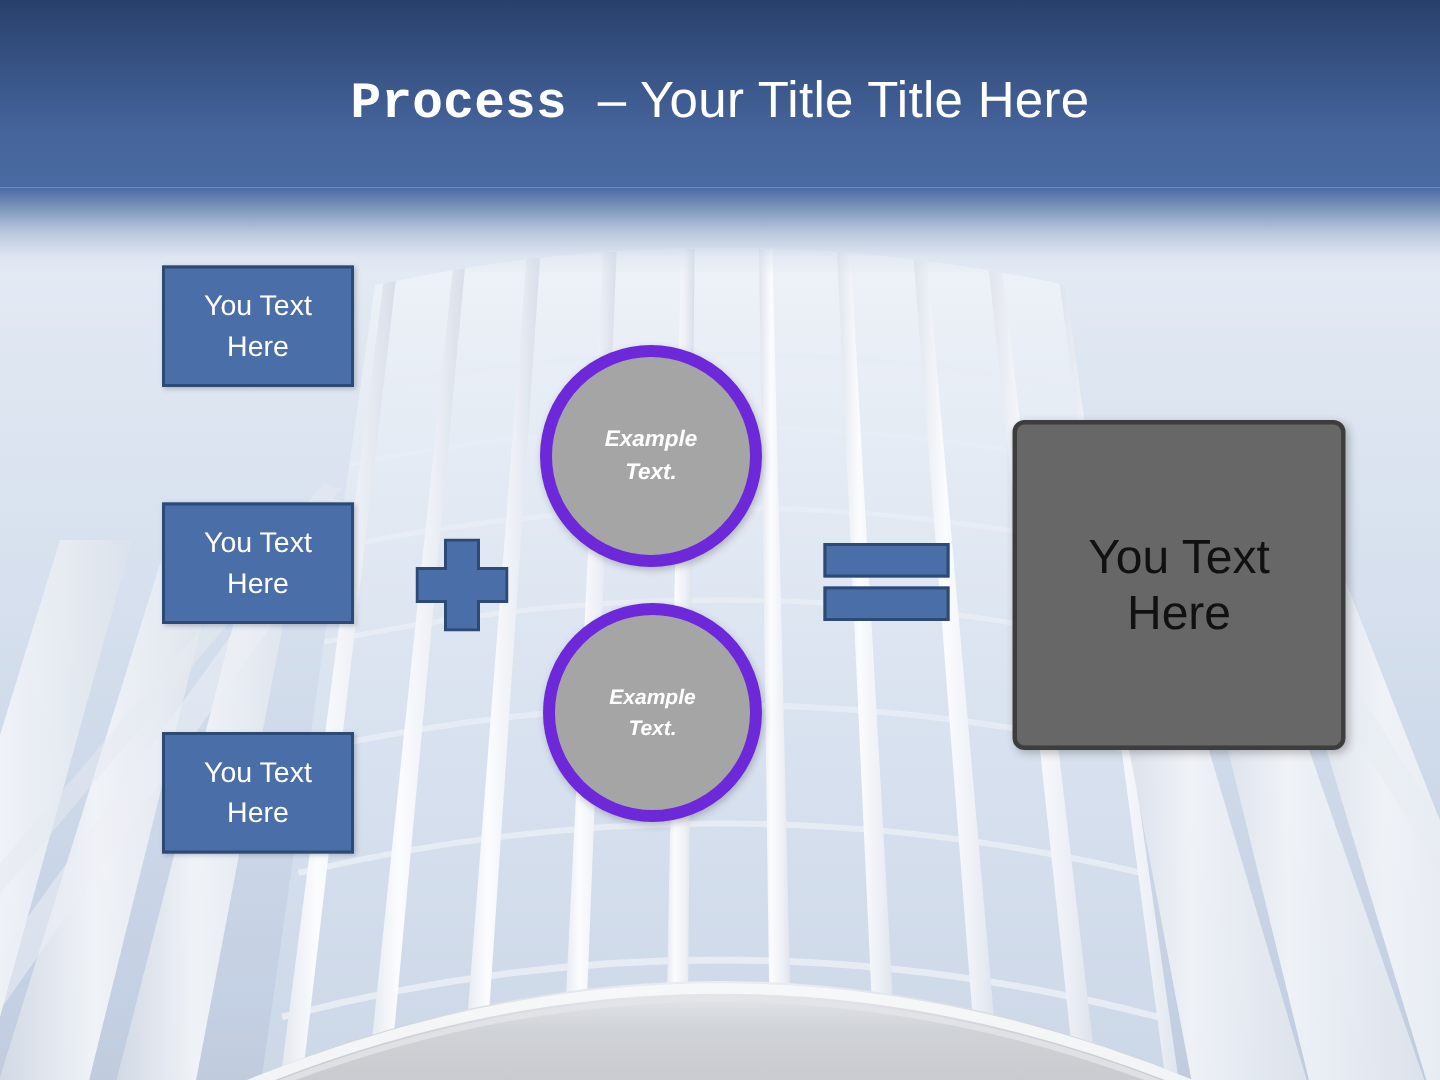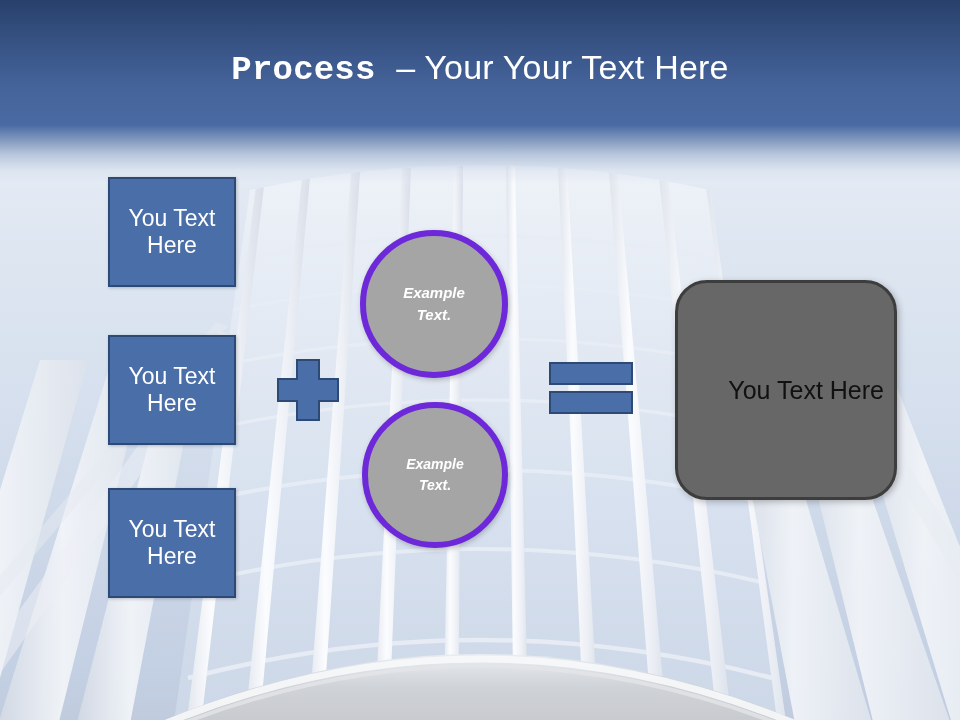--- a/index.html
+++ b/index.html
@@ -90,26 +90,26 @@
     white-space: nowrap;
   }
   .slide-title .t-bold { font-weight: bold; font-family: Liberation Mono, monospace; }
   .slide-title .t-norm { font-weight: normal; }
 
   
   .blue-box {
     position: absolute;
     left: 108px;
     width: 128px;
-    height: 110px;
+    height: 81px;
     box-sizing: border-box;
     background: #4a6ea8;
     border: 2px solid #2d4a77;
     color: #ffffff;
-    font-size: 23px;
+    font-size: 19px;
     line-height: 27px;
     text-align: center;
     display: flex;
     align-items: center;
     justify-content: center;
     box-shadow: 1px 1px 3px rgba(60,70,90,0.30);
   }
   .blue-box .bb-text { display: block; padding: 0 8px; }
   #blue-box-1 { top: 177px; }
   #blue-box-2 { top: 335px; }
@@ -122,21 +122,21 @@
     top: 359px;
     width: 62px;
     height: 62px;
   }
 
   
   .gray-circle {
     position: absolute;
     box-sizing: border-box;
     background: #a5a5a5;
-    border: 6px solid #6d28d9;
+    border: 8px solid #6d28d9;
     border-radius: 50%;
     color: #ffffff;
     font-weight: bold;
     font-style: italic;
     text-align: center;
     display: flex;
     align-items: center;
     justify-content: center;
     box-shadow: 1px 2px 5px rgba(60,60,60,0.30);
   }
@@ -175,23 +175,23 @@
   
   .result-box {
     position: absolute;
     left: 675px;
     top: 280px;
     width: 222px;
     height: 220px;
     box-sizing: border-box;
     background: #676767;
     border: 3px solid #3d3d3d;
-    border-radius: 32px;
+    border-radius: 8px;
     color: #111111;
-    font-size: 25px;
+    font-size: 32px;
     display: flex;
     align-items: center;
     justify-content: flex-end;
     text-align: center;
     box-shadow: 2px 2px 6px rgba(50,50,50,0.32);
   }
   .rb-text { display: block; padding: 0 10px; }
 </style>
 </head>
 <body>
@@ -275,21 +275,21 @@
         <path d="M 186 600 Q 560 418 934 600" fill="none" stroke="#f7f8fa" stroke-width="7" opacity="0.9"></path>
         <path d="M 200 600 Q 560 432 920 600" fill="none" stroke="#e3e5e9" stroke-width="4" opacity="0.8"></path>
       </svg>
     </div>
   </div>
 
   <div class="title-band"></div>
   <div class="title-fade"></div>
 
   <div class="slide-title">
-    <span class="t-bold">Process </span><span class="t-norm">– Your Your Text Here</span>
+    <span class="t-bold">Process </span><span class="t-norm">– Your Title Title Here</span>
   </div>
 
   <div class="blue-box" id="blue-box-1">
     <span class="bb-text">You Text<br>Here</span>
   </div>
   <div class="blue-box" id="blue-box-2">
     <span class="bb-text">You Text<br>Here</span>
   </div>
   <div class="blue-box" id="blue-box-3">
     <span class="bb-text">You Text<br>Here</span>

